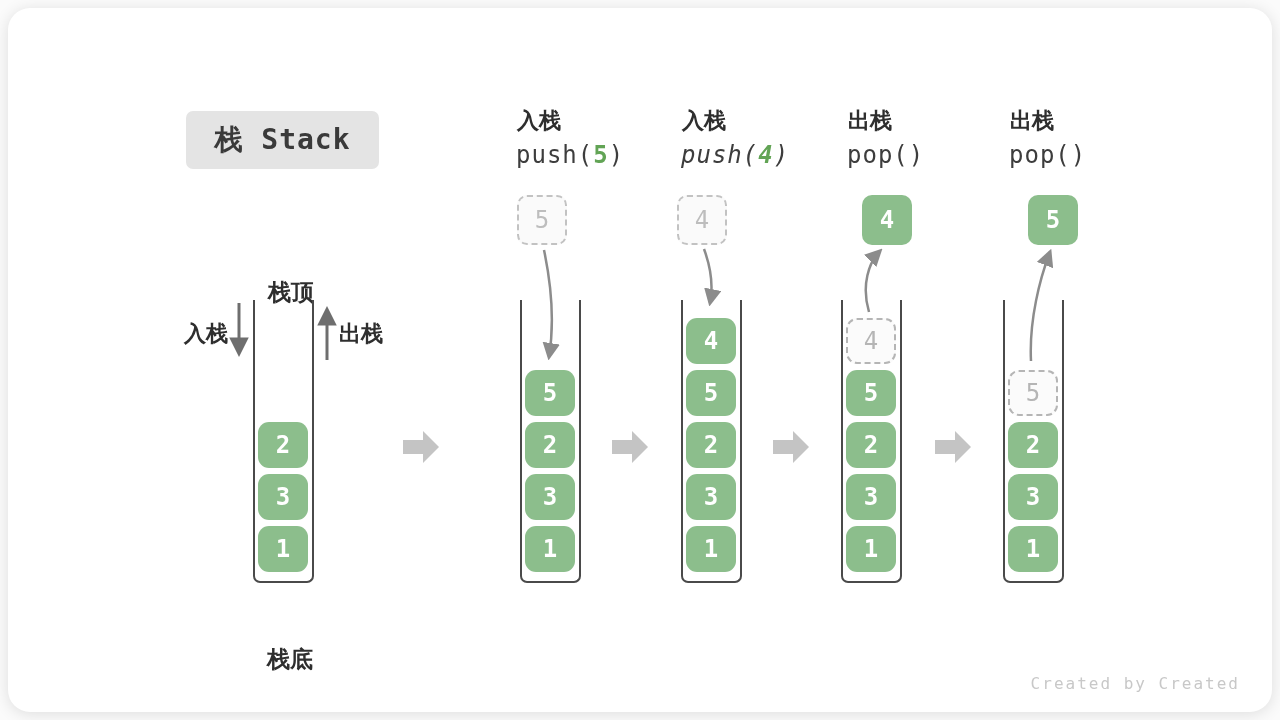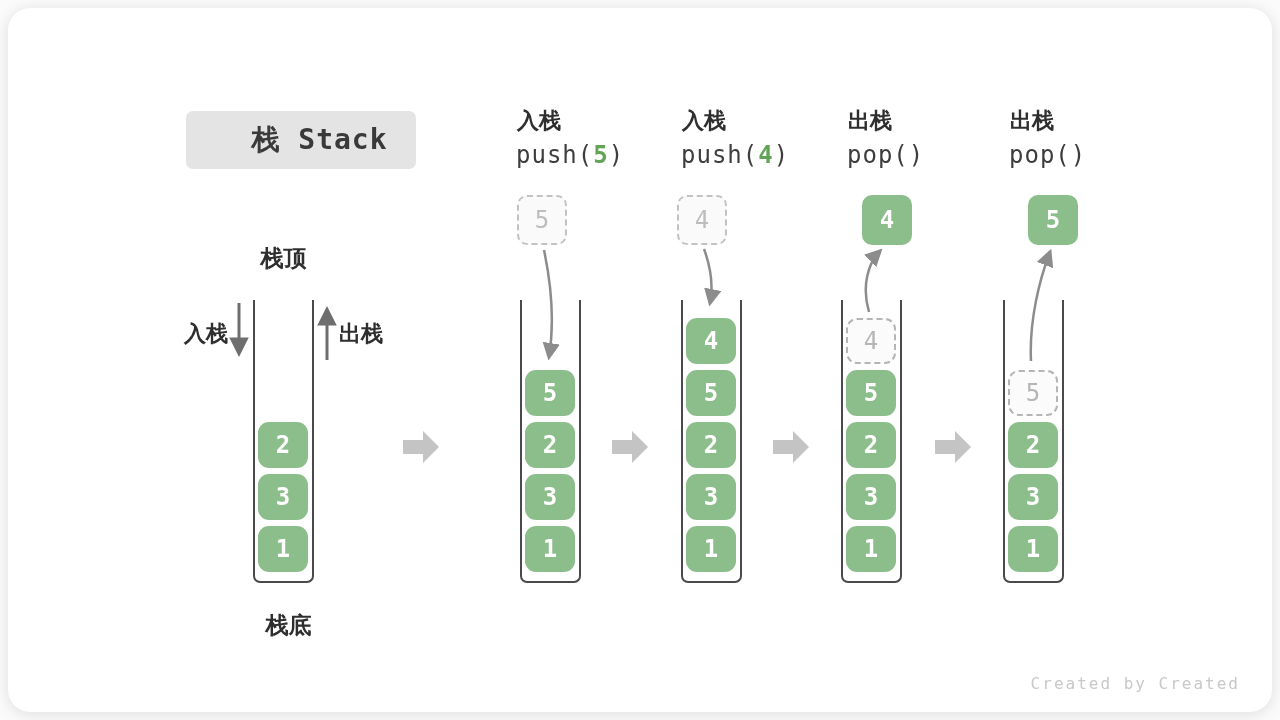--- a/index.html
+++ b/index.html
@@ -3,72 +3,72 @@
 <meta charset="utf-8">
 <style>
   html,body{margin:0;padding:0;width:1280px;height:720px;overflow:hidden;background:#fbfbfb;
     font-family:"DejaVu Sans",sans-serif;}
   .card{position:absolute;left:8px;top:8px;width:1264px;height:704px;background:#ffffff;
     border-radius:22px;box-shadow:0 2px 16px rgba(0,0,0,.12);}
   .abs{position:absolute;}
   
   .title-badge{left:186px;top:111px;width:193px;height:58px;background:#e4e4e4;border-radius:7px;
     display:flex;align-items:center;justify-content:center;
-    font:600 28px "DejaVu Sans Mono",monospace;color:#3a3a3a;letter-spacing:1px;padding-left:37px;}
+    font:600 28px "DejaVu Sans Mono",monospace;color:#3a3a3a;letter-spacing:1px;}
   
   .op-label{font:700 22px "DejaVu Sans",sans-serif;color:#2e2e2e;}
   .op-code{font:500 24px "DejaVu Sans Mono",monospace;color:#3d3d3d;letter-spacing:1px;}
   .op-code .arg{color:#62a455;font-weight:700;}
   
   .container-u{top:300px;height:283px;width:61px;box-sizing:border-box;
     border-left:2px solid #4a4a4a;border-right:2px solid #4a4a4a;border-bottom:2px solid #4a4a4a;
     border-radius:0 0 7px 7px;}
   
   .item{width:50px;height:46px;box-sizing:border-box;border-radius:11px;background:#8cbe8c;
     color:#ffffff;display:flex;align-items:center;justify-content:center;
     font:700 24px "DejaVu Sans Mono",monospace;}
   .item.ghost{background:#fbfbfb;border:2px dashed #b5b5b5;color:#b5b5b5;font-weight:500;}
   
   .float-box{top:195px;width:50px;height:50px;box-sizing:border-box;border-radius:10px;
     display:flex;align-items:center;justify-content:center;font:500 24px "DejaVu Sans Mono",monospace;}
   .float-box.dashed{background:#fafafa;border:2px dashed #c2c2c2;color:#bdbdbd;}
   .float-box.solid{background:#8cbe8c;color:#ffffff;font-weight:700;}
   
   .side-label{font:700 22px "DejaVu Sans",sans-serif;color:#2e2e2e;}
-  .center-label{font:700 23px "DejaVu Sans",sans-serif;color:#2e2e2e;text-align:center;}
+  .center-label{font:700 23px "DejaVu Sans",sans-serif;color:#2e2e2e;text-align:right;margin-top:34px;}
   .watermark{right:40px;top:674px;font:400 16px "DejaVu Sans Mono",monospace;color:#c8c8c8;
     letter-spacing:2px;}
   svg.overlay{position:absolute;left:0;top:0;pointer-events:none;}
 </style>
 </head>
 <body>
 
 <div class="card"></div>
 
 <div class="abs title-badge">栈 Stack</div>
 
 <div class="abs op-label" style="left:517px;top:106px;">入栈</div>
 <div class="abs op-code" style="left:516px;top:141px;"><span>push(</span><span class="arg">5</span><span>)</span></div>
 
 <div class="abs op-label" style="left:682px;top:106px;">入栈</div>
-<div class="abs op-code" style="left:681px;top:141px;"><span>push(</span><span class="arg">4</span><span>)</span></div>
+<div class="abs op-code" style="left:681px;top:141px;font-style:italic;"><span>push(</span><span class="arg">4</span><span>)</span></div>
 
 <div class="abs op-label" style="left:848px;top:106px;">出栈</div>
 <div class="abs op-code" style="left:847px;top:141px;"><span>pop()</span></div>
 
 <div class="abs op-label" style="left:1010px;top:106px;">出栈</div>
 <div class="abs op-code" style="left:1009px;top:141px;"><span>pop()</span></div>
 
 <div class="abs float-box dashed" style="left:517px;">5</div>
 <div class="abs float-box dashed" style="left:677px;">4</div>
 <div class="abs float-box solid" style="left:862px;">4</div>
 <div class="abs float-box solid" style="left:1028px;">5</div>
 
 <div class="abs center-label" style="left:253px;top:243px;width:61px;">栈顶</div>
-<div class="abs center-label" style="left:258px;top:610px;width:61px;">栈底</div>
+<div class="abs center-label" style="left:252px;top:610px;width:61px;">栈底</div>
 
 <div class="abs side-label" style="left:168px;top:319px;width:60px;text-align:right;">入栈</div>
 <div class="abs side-label" style="left:339px;top:319px;">出栈</div>
 
 <div class="abs container-u" style="left:253px;"></div>
 <div class="abs container-u" style="left:520px;"></div>
 <div class="abs container-u" style="left:681px;"></div>
 <div class="abs container-u" style="left:841px;"></div>
 <div class="abs container-u" style="left:1003px;"></div>
 

